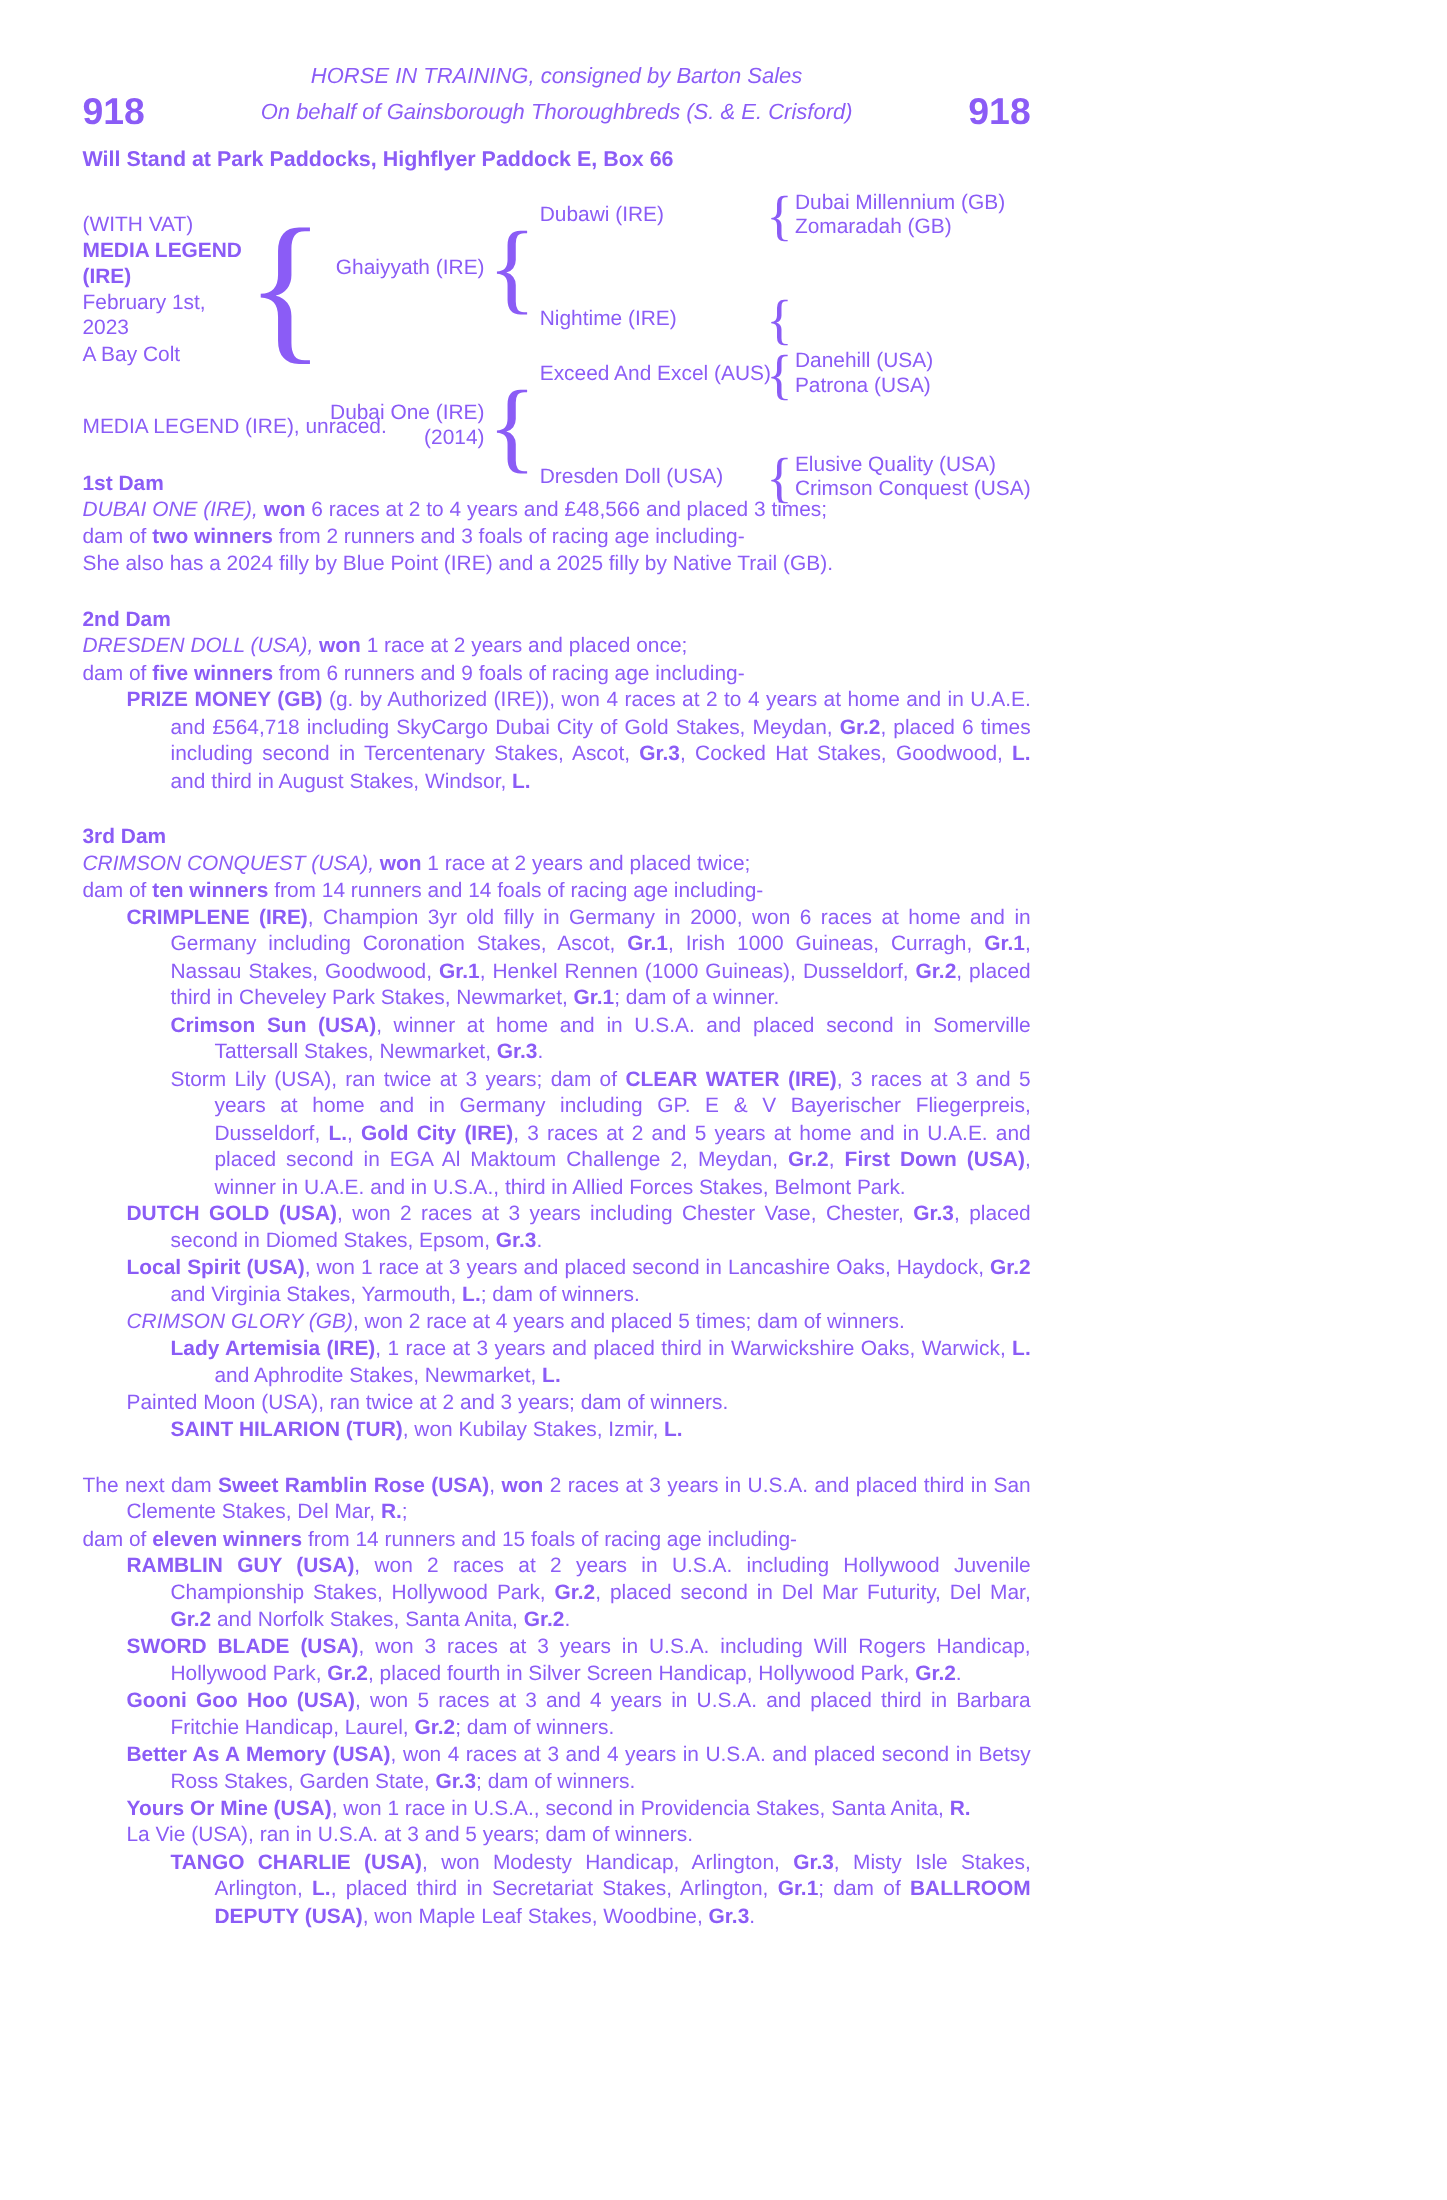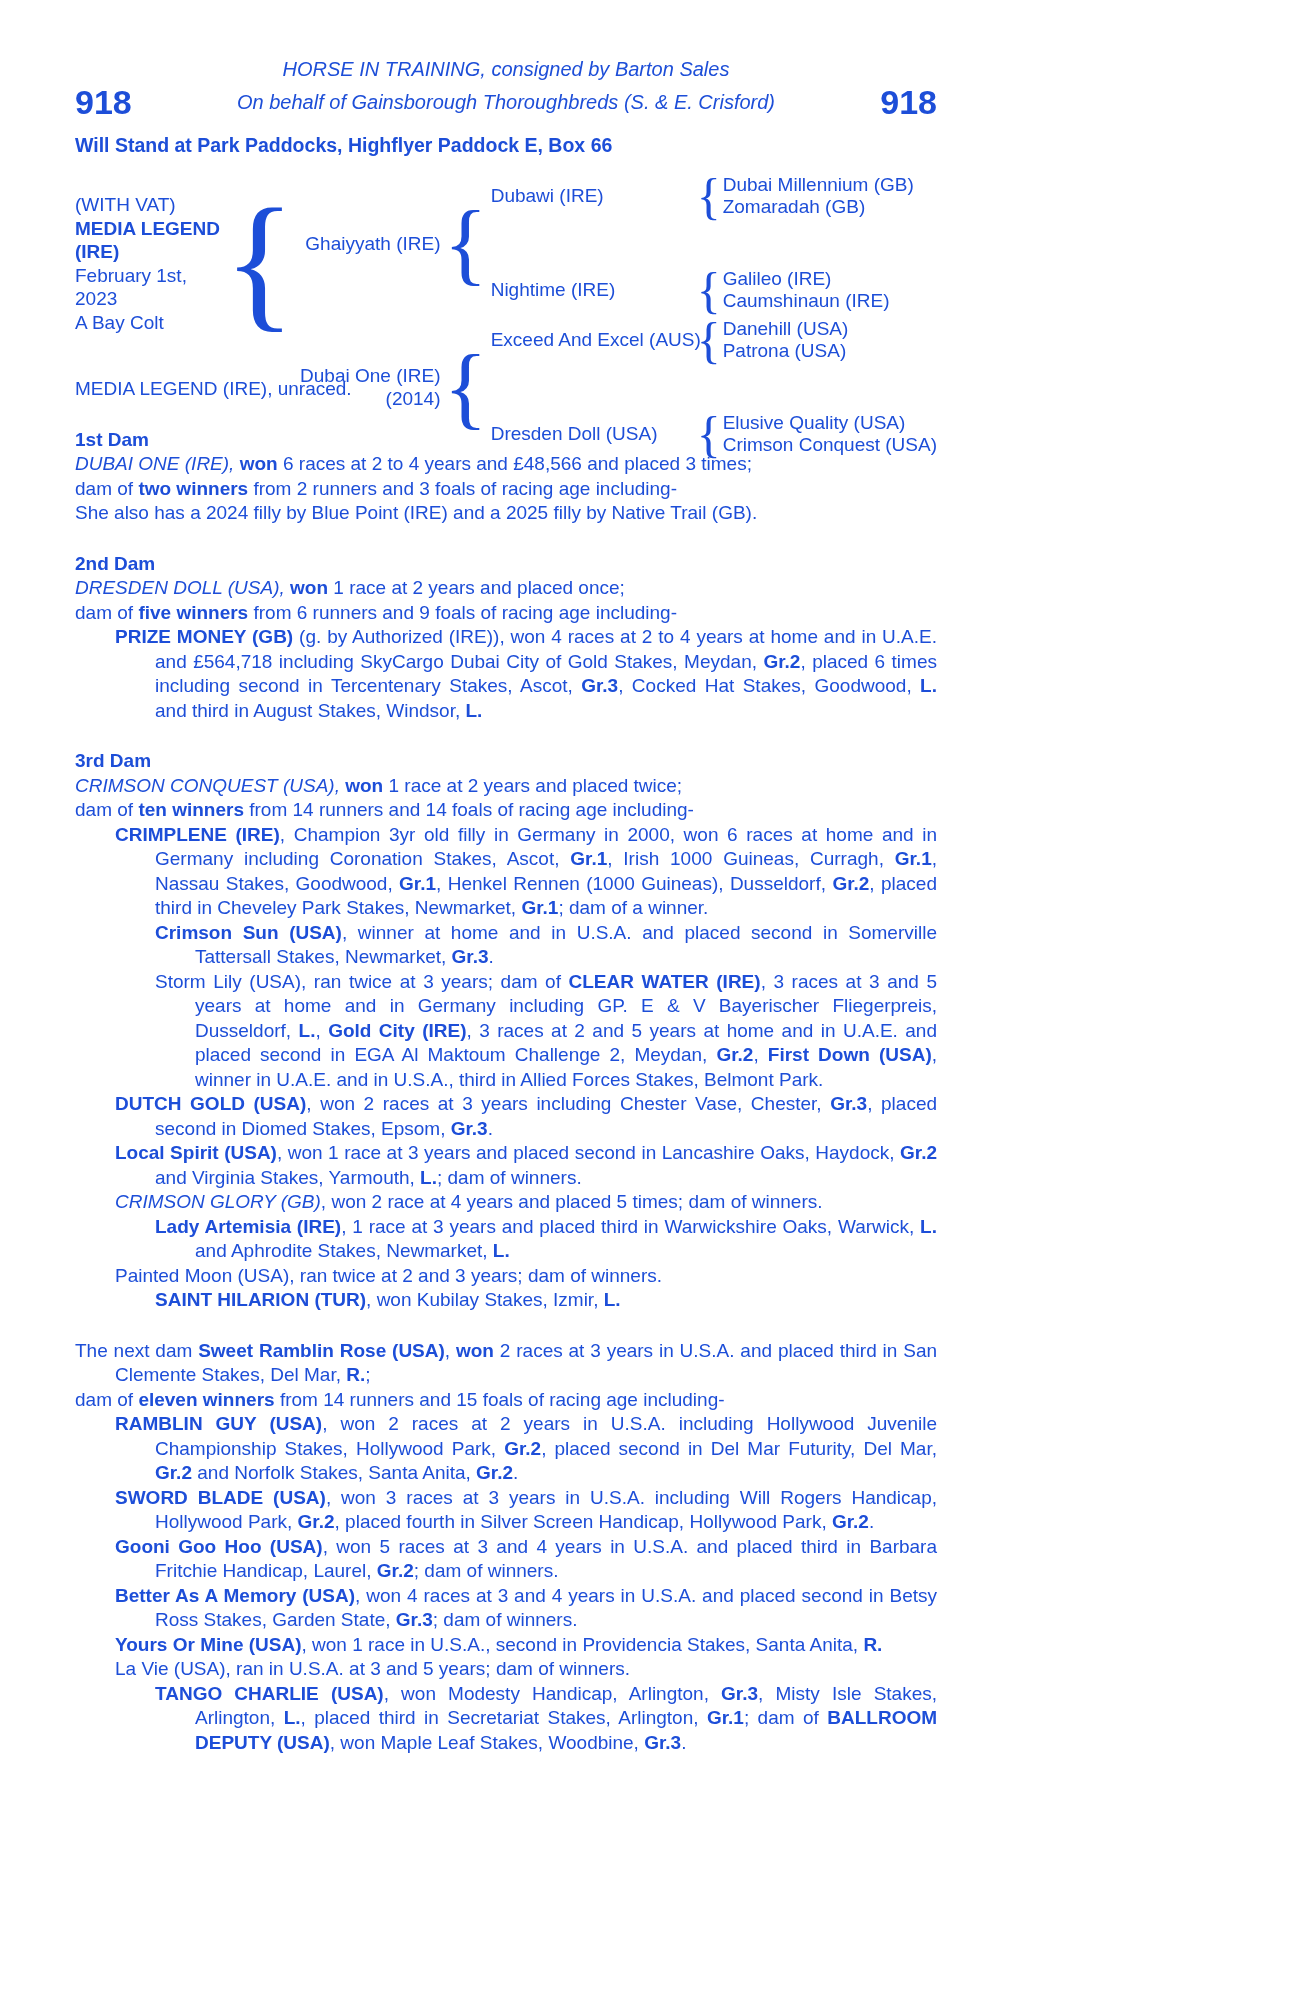--- a/index.html
+++ b/index.html
@@ -1,18 +1,18 @@
 <!DOCTYPE html>
 <html><head>
 <meta charset="utf-8">
 <title>Sales Catalogue Page</title>
 <style>
   html, body { margin: 0; padding: 0; background: #e8e8e8; }
   .page {
-    width: 1315px; height: 2000px; background: #ffffff; color: #1d4ed8;
+    width: 1315px; height: 2000px; background: #ffffff; color: #8b5cf6;
     font-family: "Liberation Sans", sans-serif; font-size: 19px;
     box-sizing: border-box; padding: 56px 378px 0 75px;
     margin: 0 auto; overflow: hidden;
   }
   .b { font-weight: bold; }
   .i { font-style: italic; }
 
   
   .header-consignment { text-align: center; font-style: italic; font-size: 20px; line-height: 26px; }
   .lot-row { display: flex; align-items: center; margin-top: 2px; }
@@ -87,24 +87,20 @@
               <div class="nm">Dubawi (IRE)</div>
               <div class="brace brace-l3">{</div>
               <div class="gen3">
                 <div class="nm">Dubai Millennium (GB)</div>
                 <div class="nm">Zomaradah (GB)</div>
               </div>
             </div>
             <div class="g2">
               <div class="nm">Nightime (IRE)</div>
               <div class="brace brace-l3">{</div>
-              <div class="gen3">
-                <div class="nm">Galileo (IRE)</div>
-                <div class="nm">Caumshinaun (IRE)</div>
-              </div>
             </div>
           </div>
         </div>
 
         <div class="g1">
           <div class="nm">
             <div>Dubai One (IRE)</div>
             <div>(2014)</div>
           </div>
           <div class="brace brace-l2">{</div>

